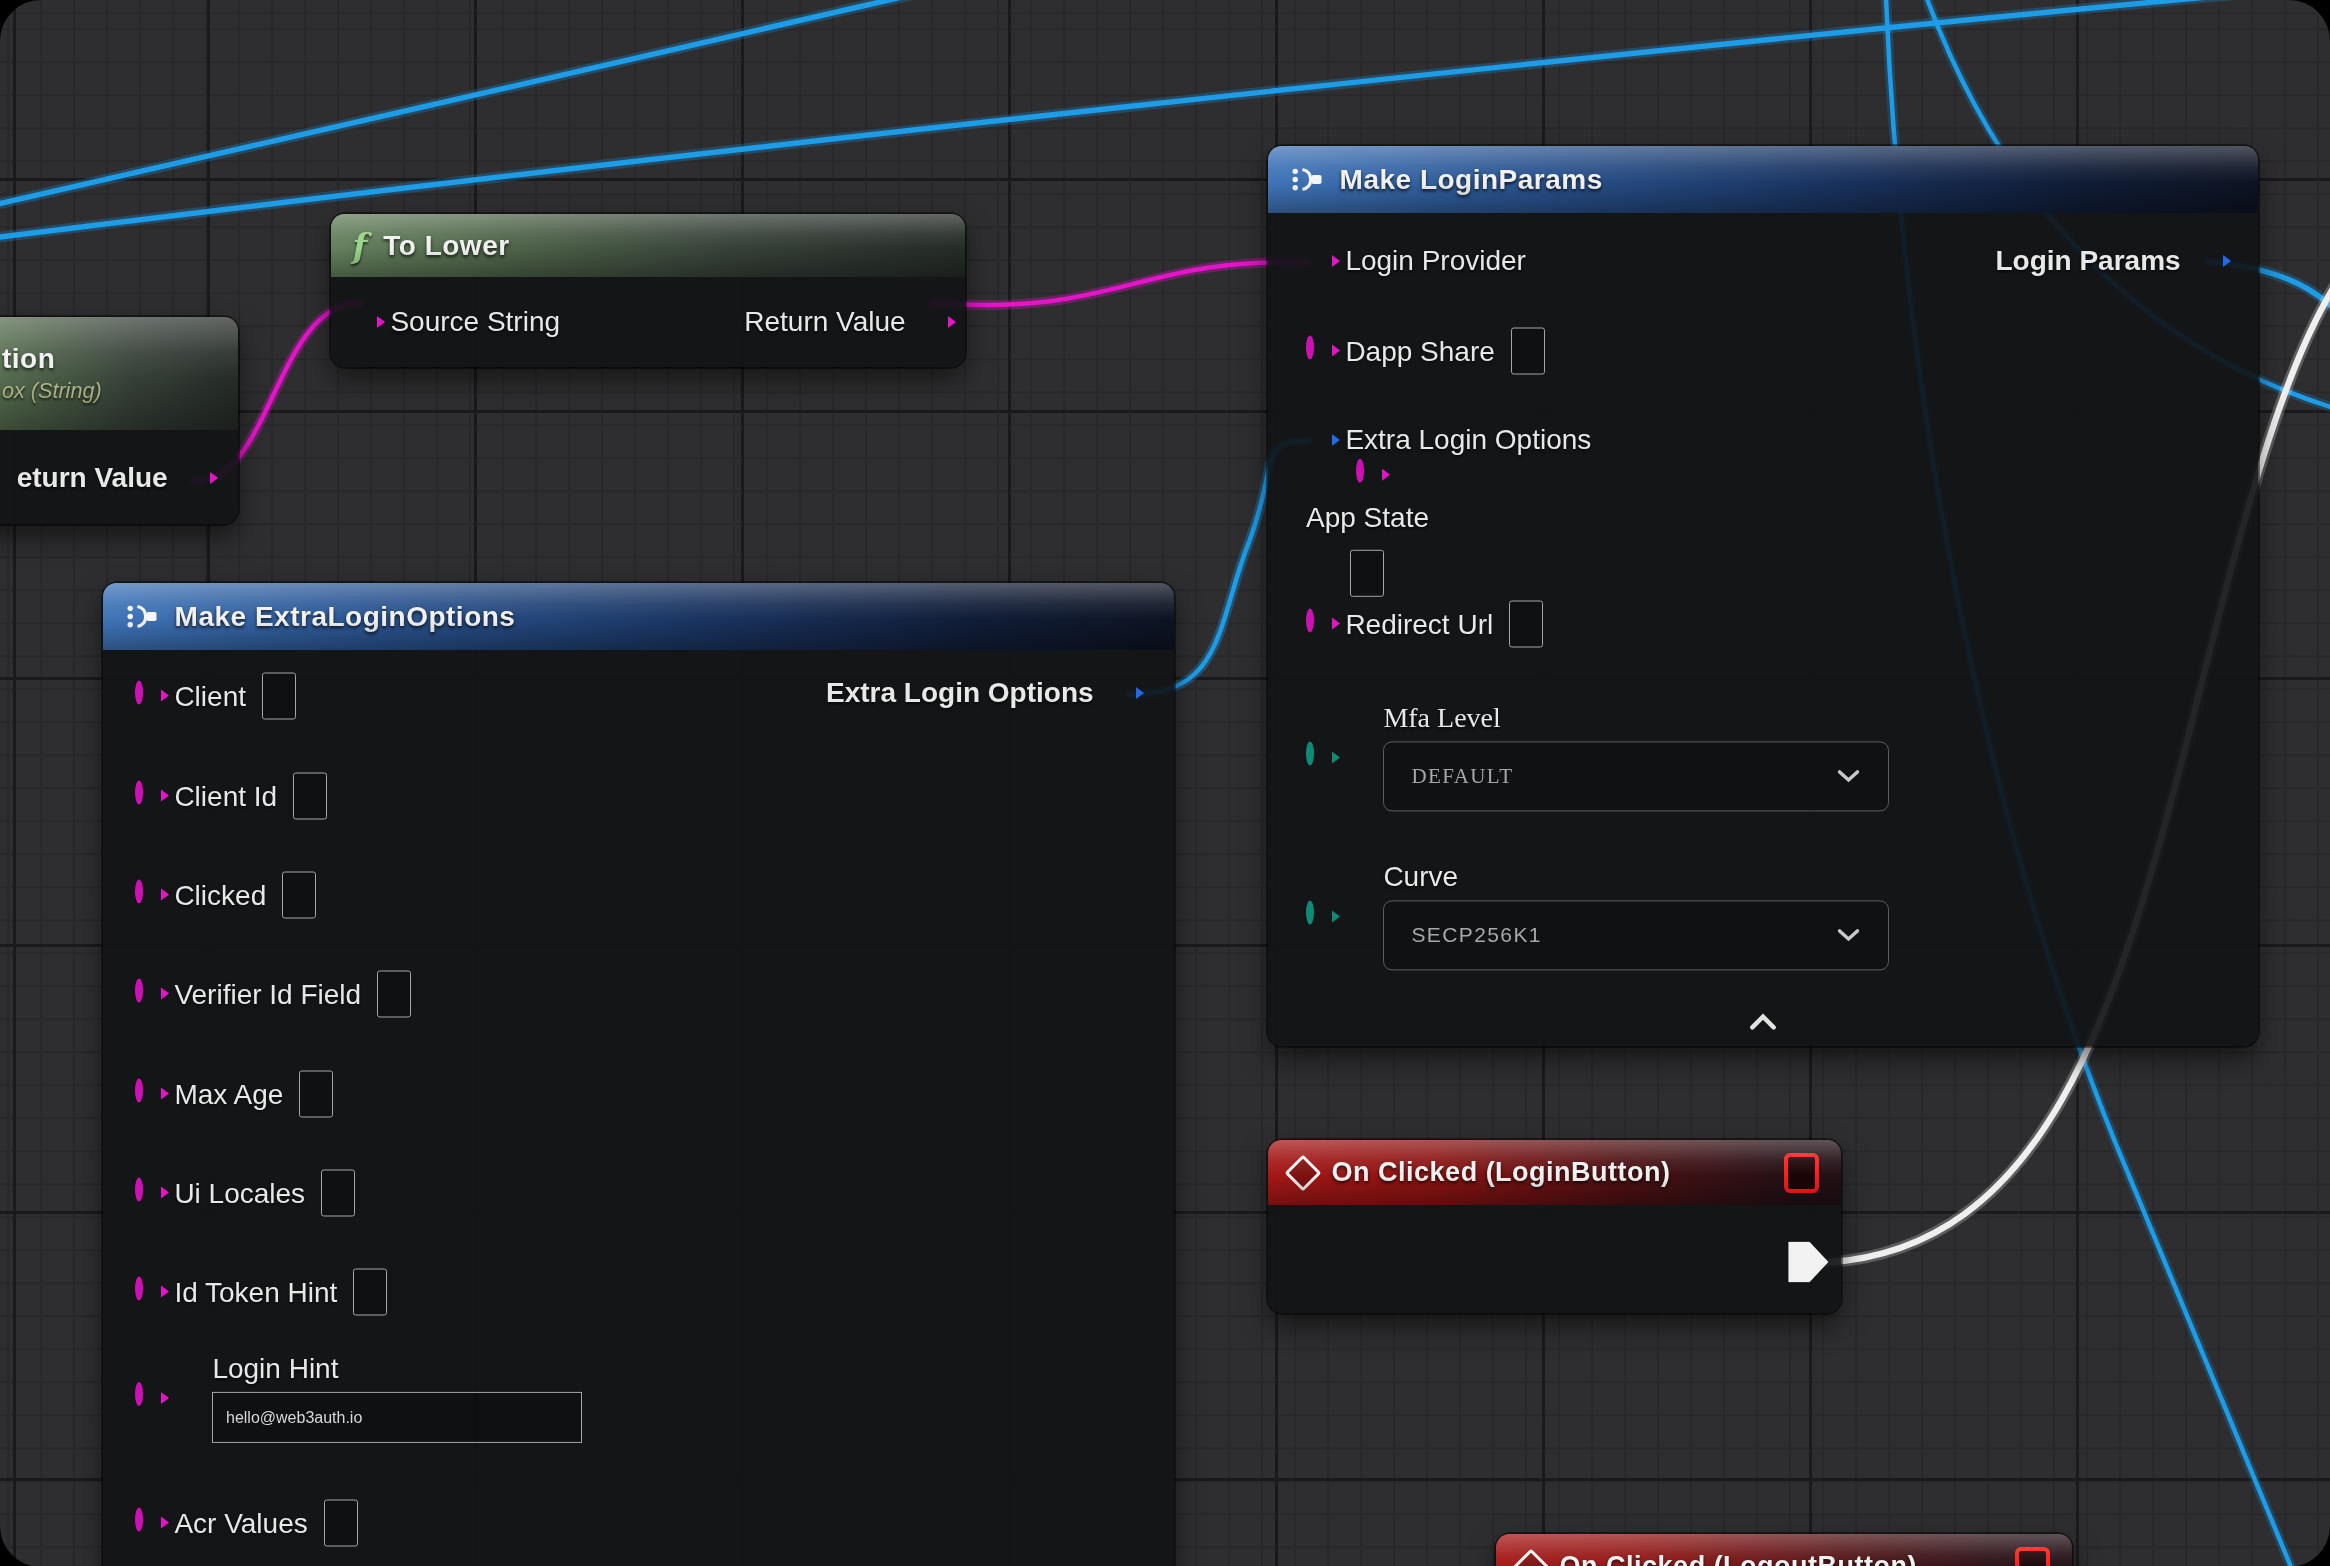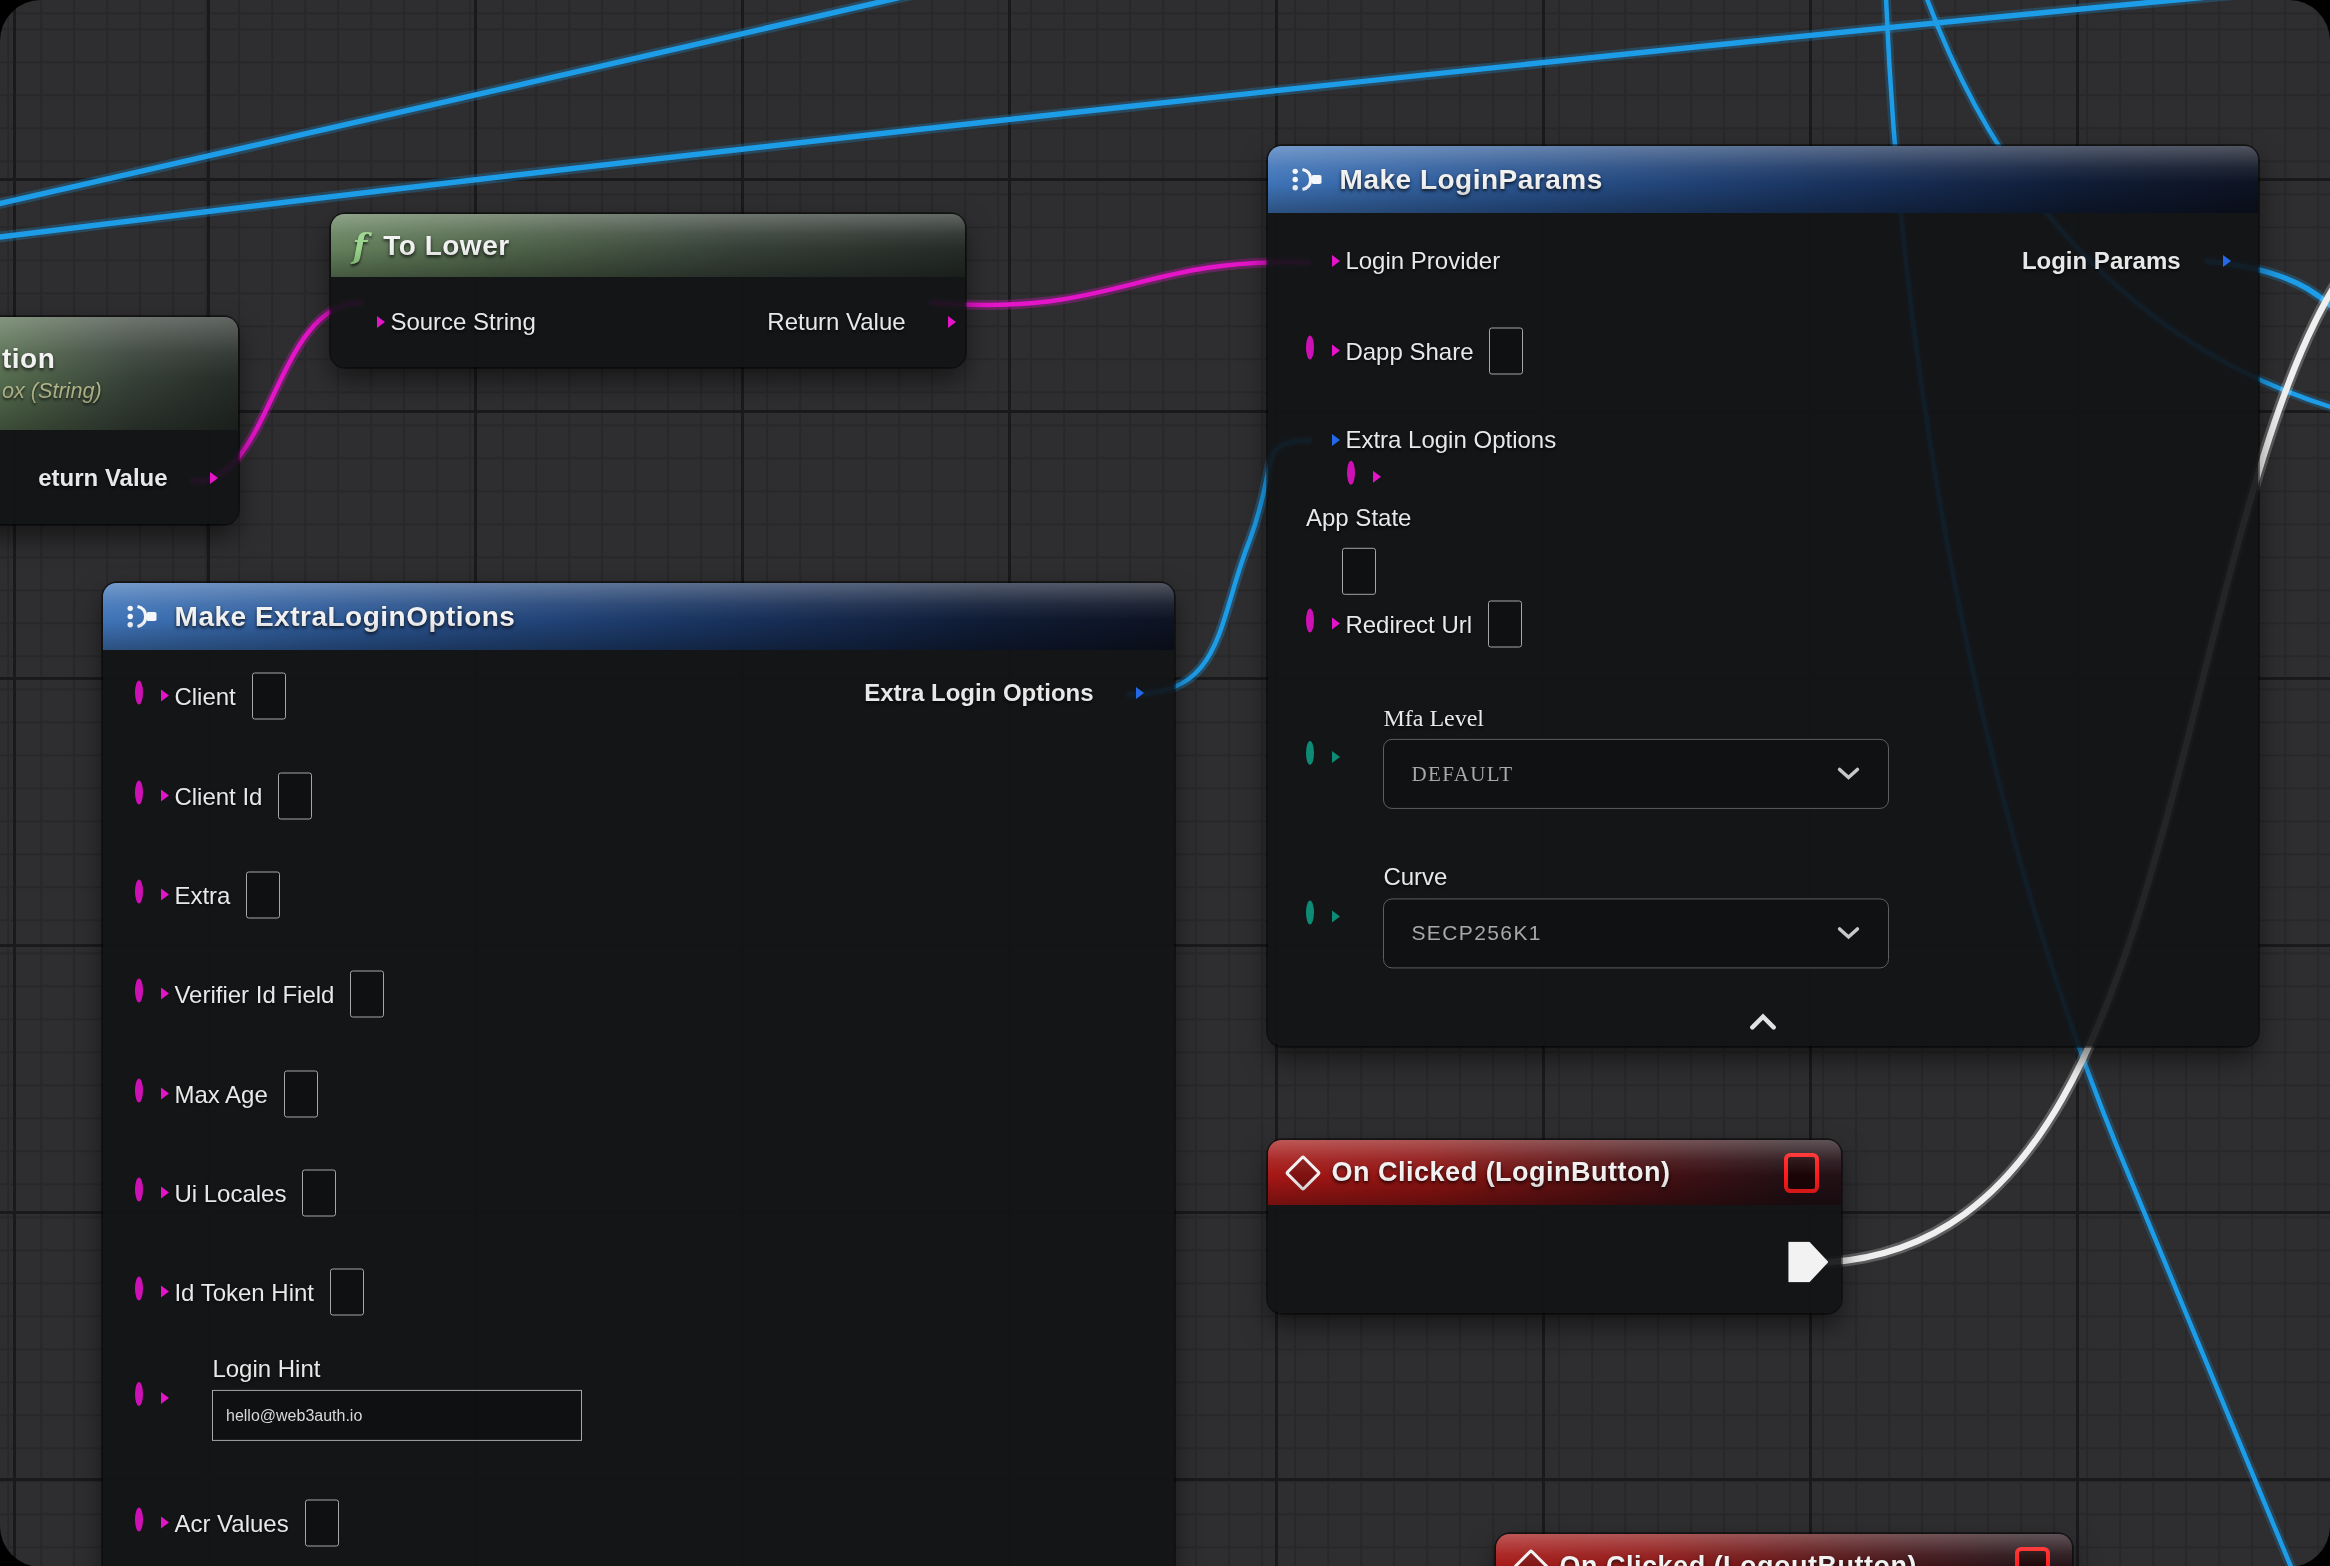--- a/index.html
+++ b/index.html
@@ -22,21 +22,21 @@
   .header::after{content:"";position:absolute;inset:0;border-radius:inherit;pointer-events:none;
     background:linear-gradient(180deg,rgba(255,255,255,.28),rgba(255,255,255,.08) 32%,rgba(0,0,0,0) 55%,rgba(0,0,0,.30) 100%);}
   .h-green{background:linear-gradient(90deg,#64805c 0%,#4d6148 30%,#353f37 65%,#252b27 100%);}
   .h-blue{background:linear-gradient(90deg,#3f74b8 0%,#2b5693 24%,#1a3562 55%,#101c36 82%,#0d1322 100%);}
   .h-red{background:linear-gradient(90deg,#a51715 0%,#8c1312 28%,#4d1013 62%,#221015 92%);}
   .title{font-size:28px;font-weight:bold;color:#f1f1f1;text-shadow:0 1.8px 3.6px rgba(0,0,0,.8);
     letter-spacing:0.5px;white-space:nowrap;}
   .subtitle{font-size:21.6px;font-style:italic;color:#b9bd8e;text-shadow:0 1.8px 2.7px rgba(0,0,0,.7);}
   .ficon{font-family:"DejaVu Serif",serif;font-style:italic;font-weight:bold;font-size:34px;
     color:#98d489;text-shadow:0 1.8px 2.7px rgba(0,0,0,.8);line-height:1;}
-  .label{font-size:24px;color:#e8e8e8;text-shadow:0 1.8px 2.7px rgba(0,0,0,.65);white-space:nowrap;}
+  .label{font-size:28px;color:#e8e8e8;text-shadow:0 1.8px 2.7px rgba(0,0,0,.65);white-space:nowrap;}
   .prow{position:absolute;left:32px;display:flex;align-items:center;gap:16px;transform:translateY(-50%);}
   .orow{position:absolute;display:flex;align-items:center;gap:16px;transform:translateY(-50%);font-weight:bold;}
   .pin{position:relative;width:23.4px;height:23.4px;flex:none;}
   .pin .c{width:100%;height:100%;border-radius:50%;box-sizing:border-box;}
   .pin .w{position:absolute;right:-10.8px;top:50%;transform:translateY(-50%);width:0;height:0;
     border:6.3px solid transparent;border-right:0;border-left-width:8px;}
   .pin.magenta .c{background:#e415c9;} .pin.magenta .w{border-left-color:#e415c9;}
   .pin.magenta.hollow .c{background:#15090f;border:4.5px solid #cc12b4;}
   .pin.blue .c{background:#2469ea;} .pin.blue .w{border-left-color:#2469ea;}
   .pin.teal.hollow .c{background:#0d1512;border:4.5px solid #0e8b74;}
@@ -131,21 +131,21 @@
       <span class="label">Client</span>
       <span class="box"></span>
     </div>
     <div class="prow" style="top:213px;">
       <span class="pin magenta hollow"><span class="c"></span><span class="w"></span></span>
       <span class="label">Client Id</span>
       <span class="box"></span>
     </div>
     <div class="prow" style="top:312px;">
       <span class="pin magenta hollow"><span class="c"></span><span class="w"></span></span>
-      <span class="label">Extra</span>
+      <span class="label">Clicked</span>
       <span class="box"></span>
     </div>
     <div class="prow" style="top:411px;">
       <span class="pin magenta hollow"><span class="c"></span><span class="w"></span></span>
       <span class="label">Verifier Id Field</span>
       <span class="box"></span>
     </div>
     <div class="prow" style="top:511px;">
       <span class="pin magenta hollow"><span class="c"></span><span class="w"></span></span>
       <span class="label">Max Age</span>

